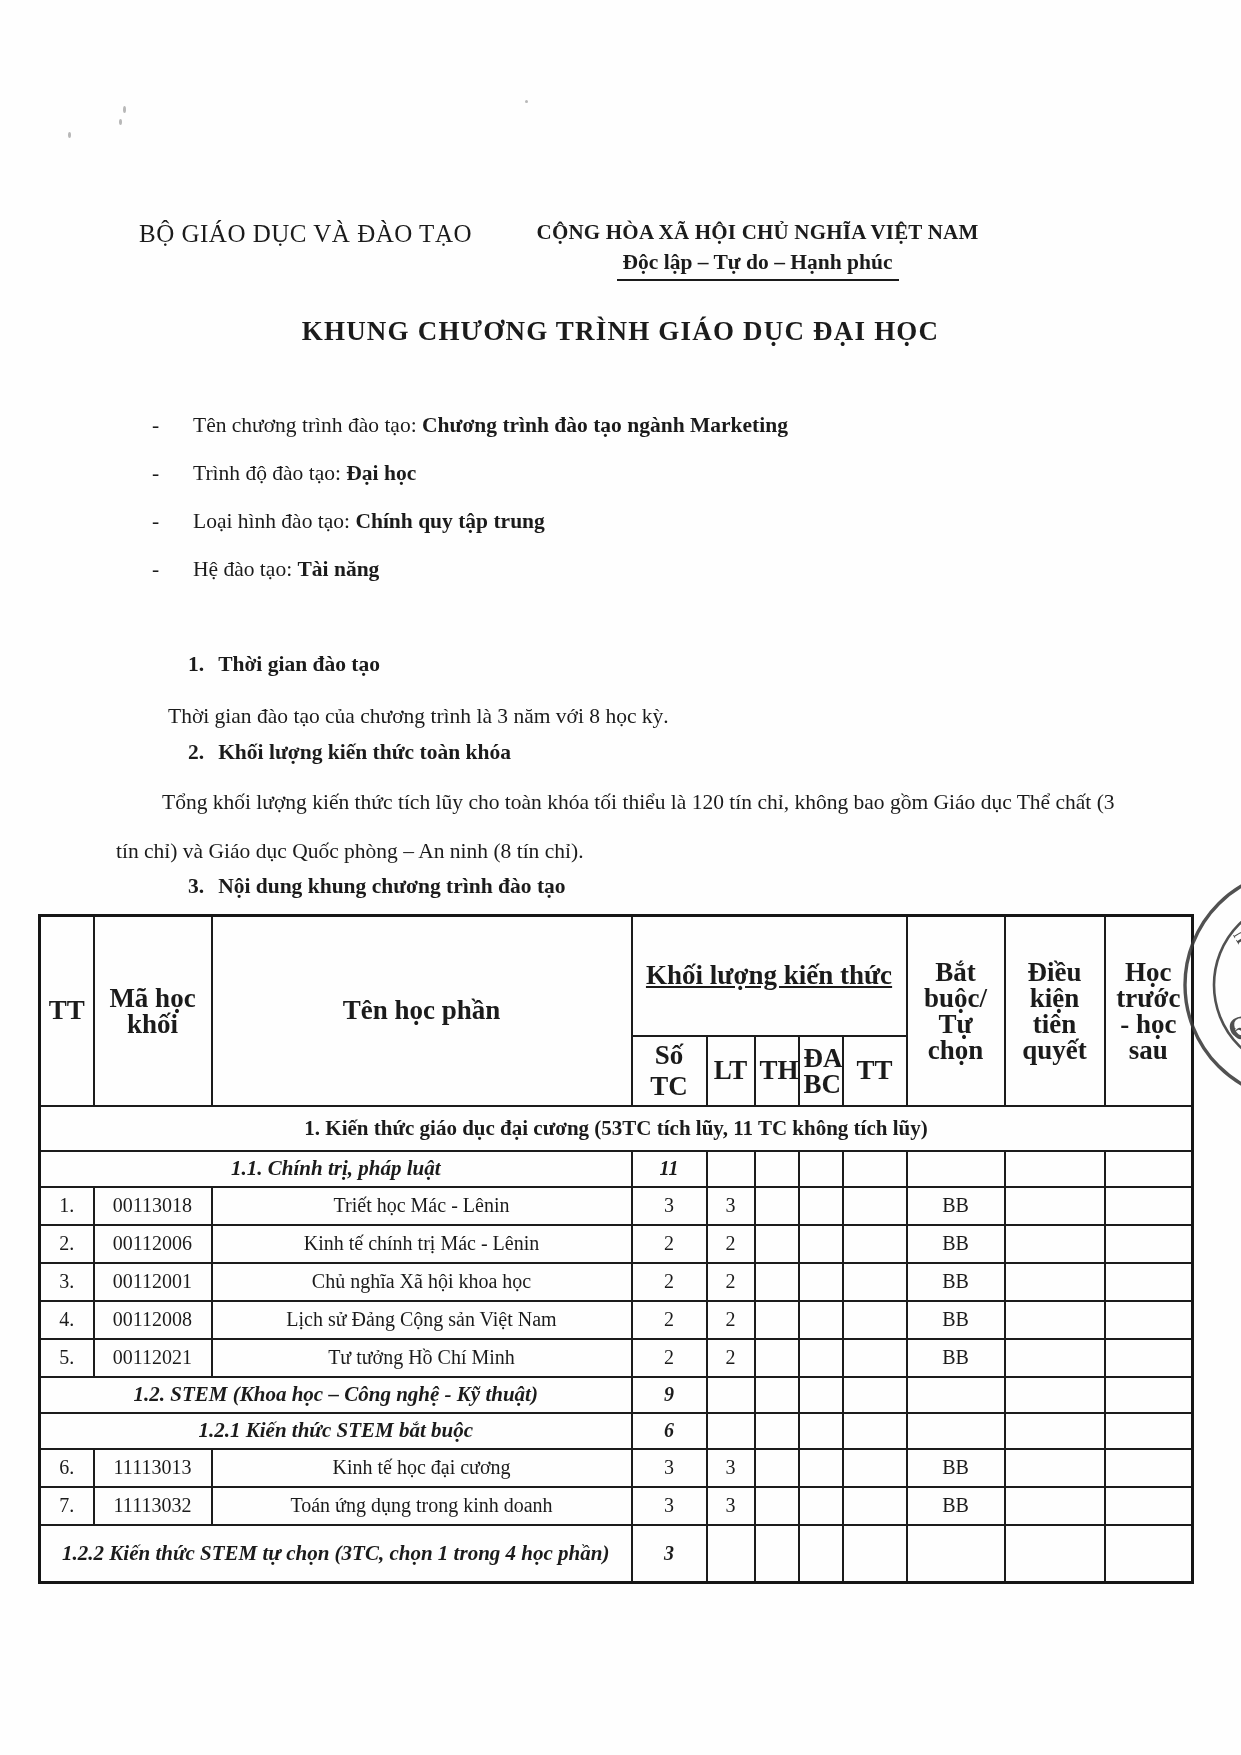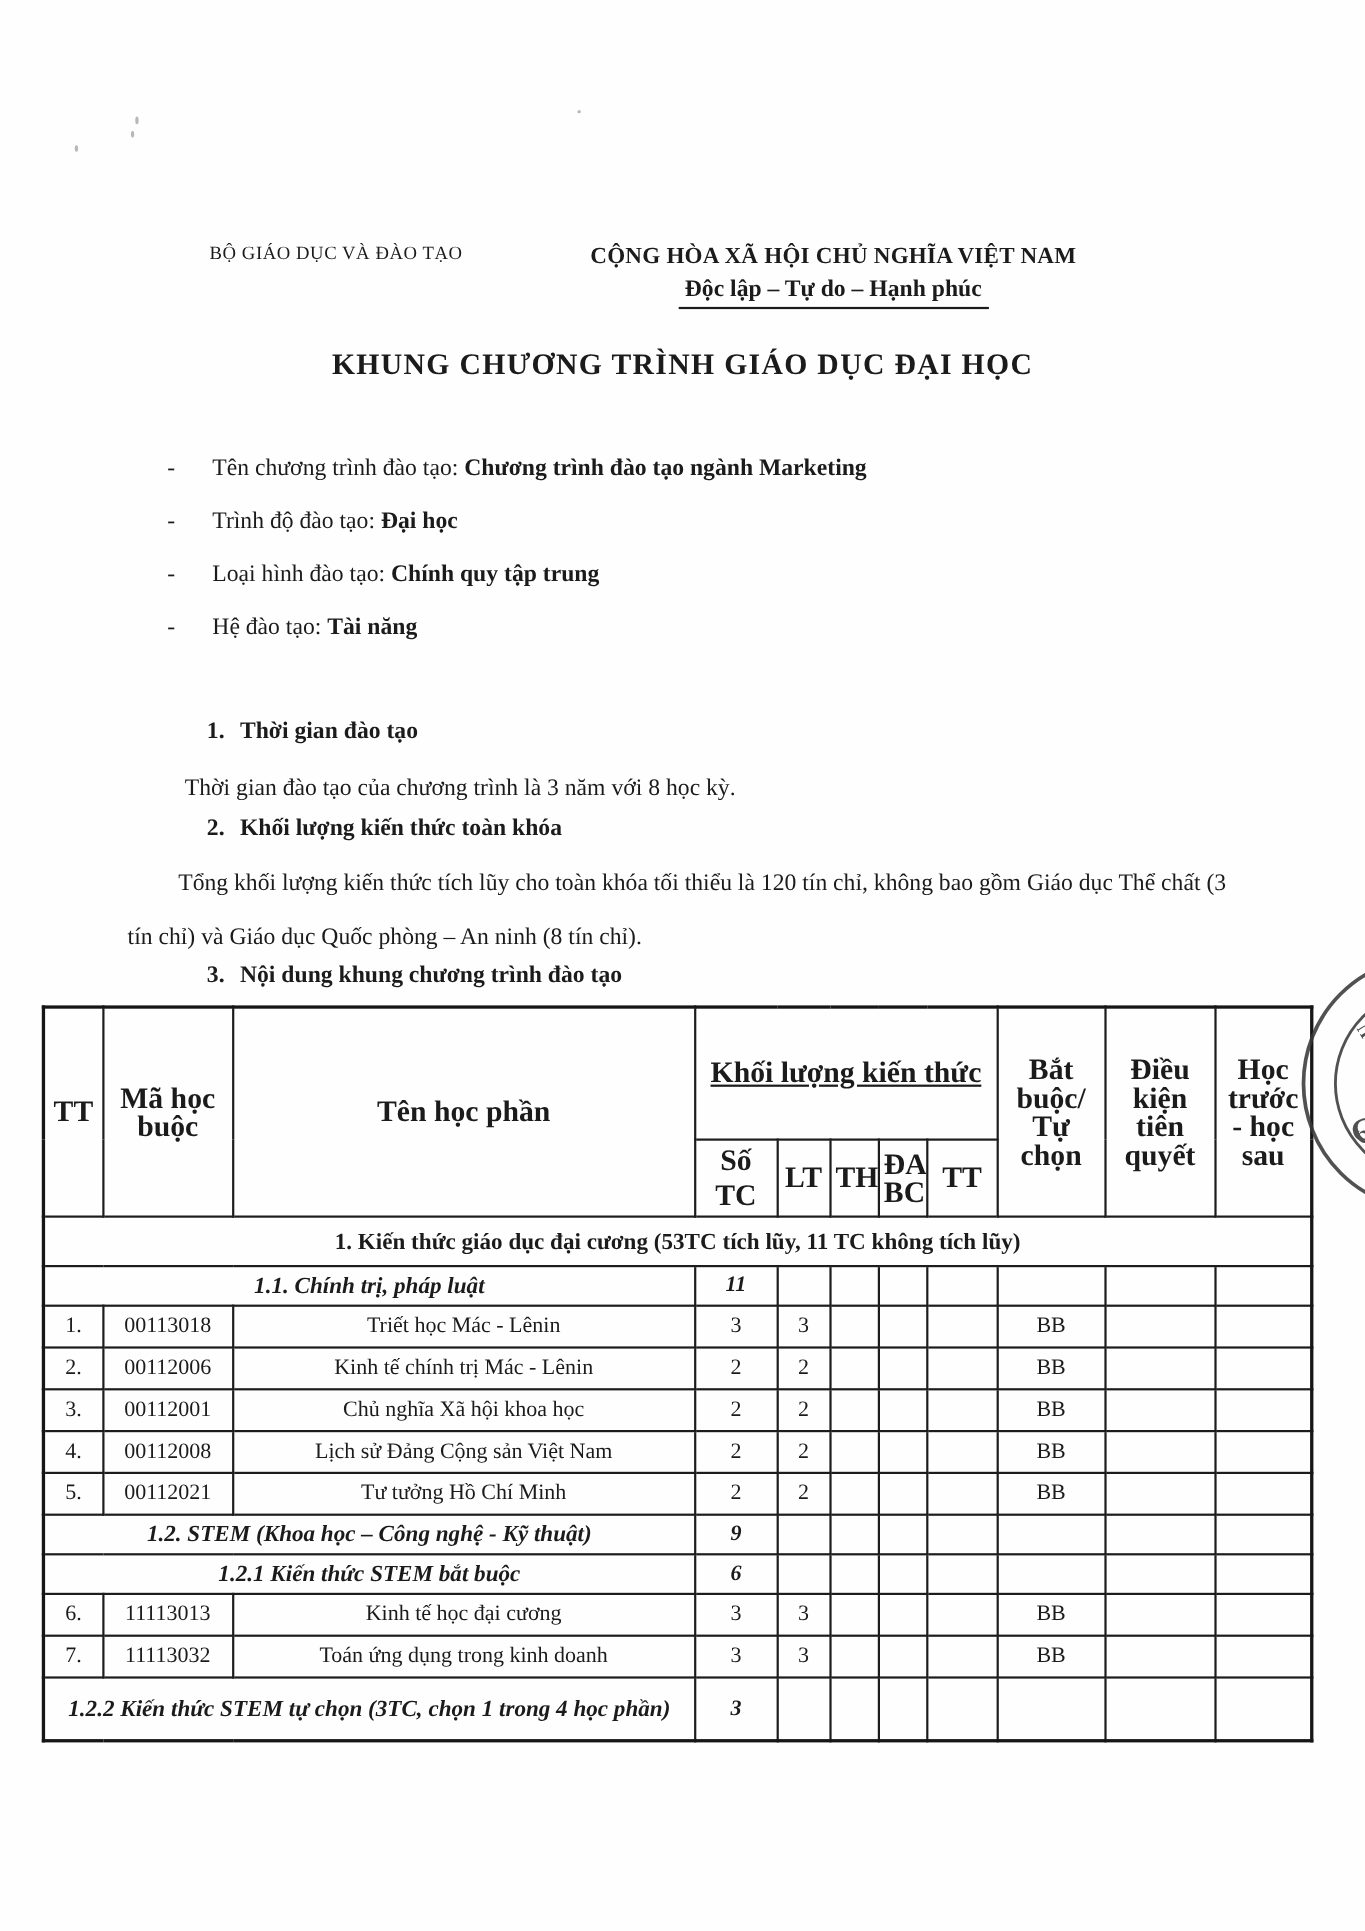--- a/index.html
+++ b/index.html
@@ -13,21 +13,21 @@
     color:#1b1b1b;
   }
 
   
   .noise { position:absolute; background:#9a9a9a; border-radius:50%; opacity:.7; }
 
   
   .doc-header { position:absolute; top:220px; left:0; width:100%; display:flex; }
   .hdr-left  { width:335px; margin-left:138px; text-align:center; }
   .hdr-right { width:485px; margin-left:42px;  text-align:center; }
-  .hdr-line1-left  { font-size:17px; letter-spacing:.5px; }
+  .hdr-line1-left  { font-size:25px; letter-spacing:.5px; }
   .hdr-line1-right { font-size:21px; font-weight:bold; letter-spacing:.2px; }
   .hdr-line2 { font-size:21.5px; font-weight:bold; margin-top:5px; }
   .hdr-underline { display:inline-block; border-bottom:2.2px solid #1b1b1b; padding:0 6px 4px 6px; }
 
   .doc-title {
     position:absolute; top:316px; left:0; width:100%;
     text-align:center; box-sizing:border-box;
     font-size:27px; font-weight:bold; letter-spacing:1.2px;
   }
 
@@ -144,21 +144,21 @@
       <col style="width:44px">
         <col style="width:64px">
         <col style="width:98px">
       <col style="width:100px">
         <col style="width:88px">
     </colgroup>
     <tbody>
       <tr class="hdr1">
         <td rowspan="2" class="th-cell">TT</td>
         <td rowspan="2" class="th-cell pre">Mã học
-buộc</td>
+khối</td>
         <td rowspan="2" class="th-cell">Tên học phần</td>
         <td colspan="5" class="th-cell kl-head"><span>Khối lượng kiến thức</span></td>
         <td rowspan="2" class="th-cell pre">Bắt
 buộc/
 Tự
 chọn</td>
         <td rowspan="2" class="th-cell pre">Điều
 kiện
 tiên
 quyết</td>

